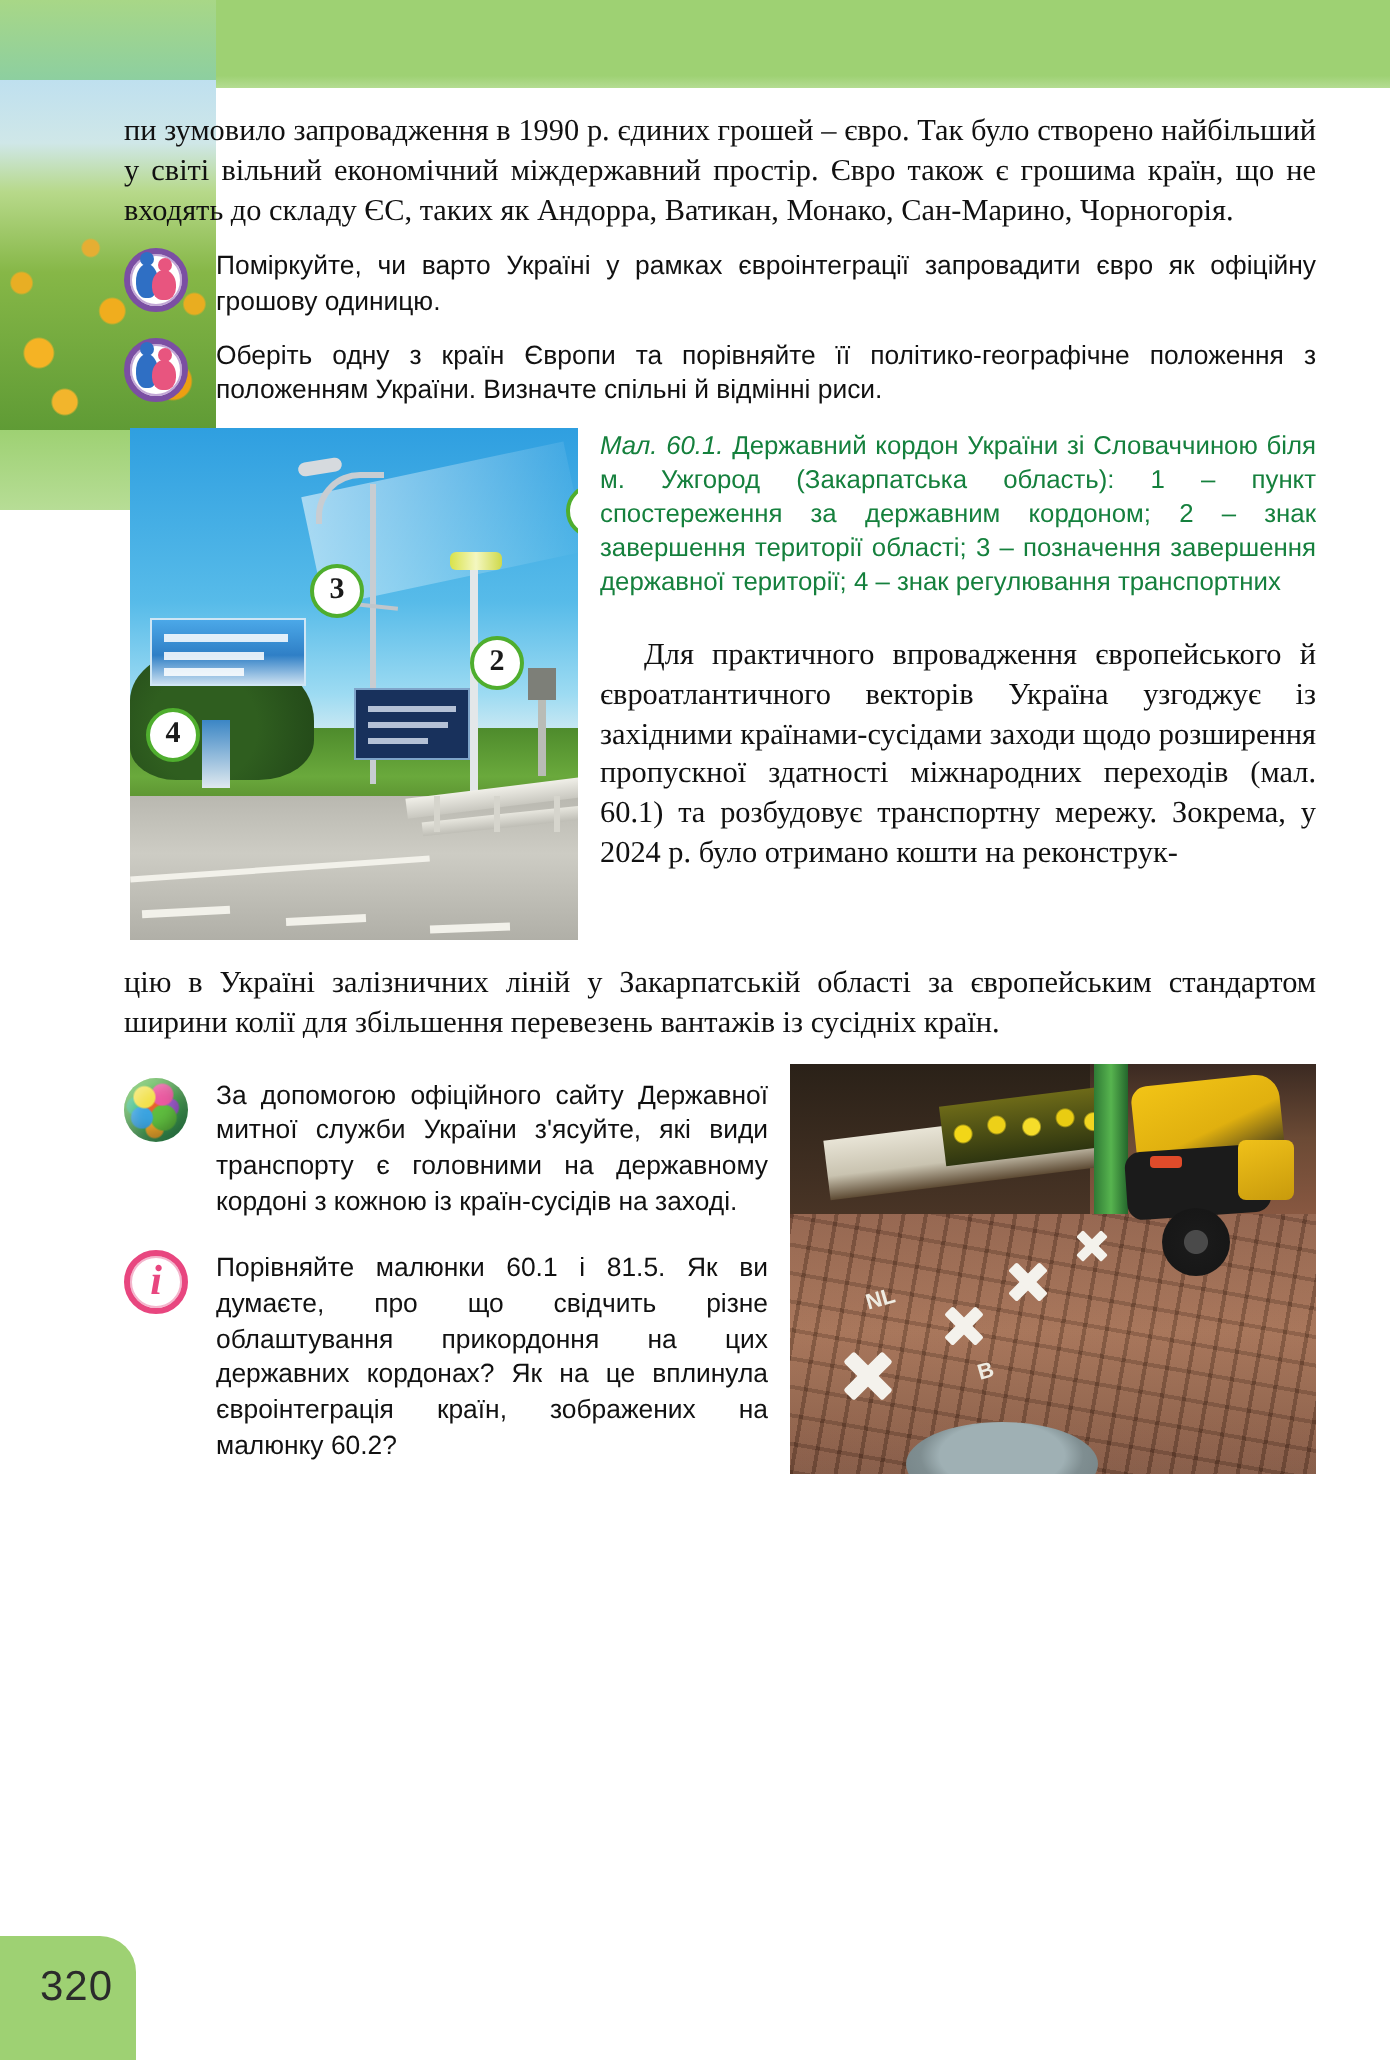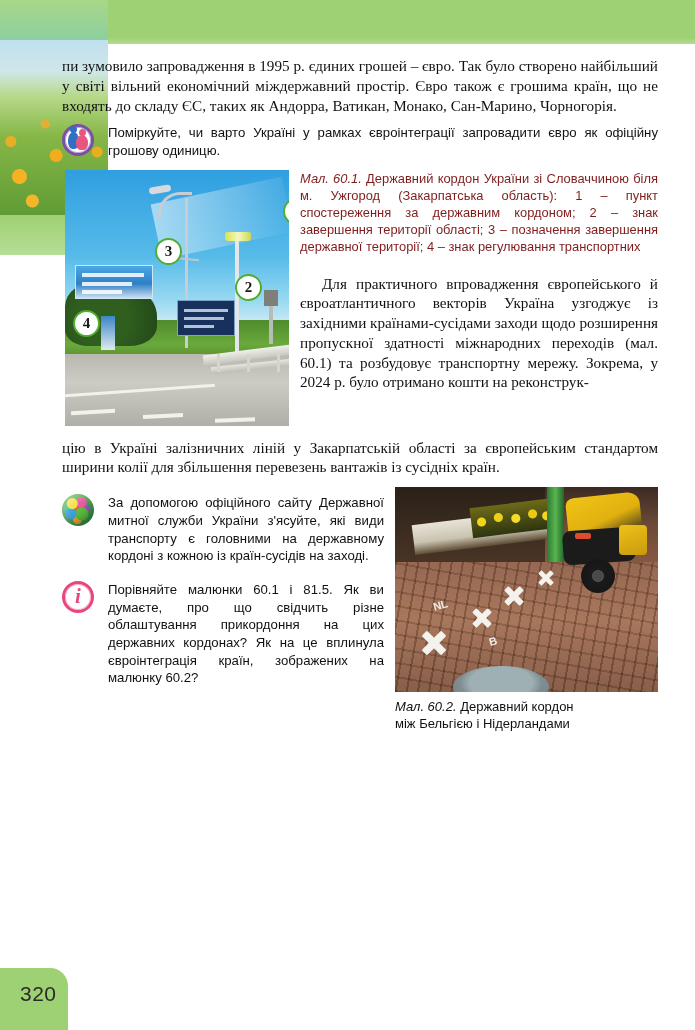--- a/index.html
+++ b/index.html
@@ -256,21 +256,21 @@
     font-size:15px; font-weight:bold; color:#1a1a1a;
     line-height:23px; text-align:center;
   }
 
   .cap1 {
     position:absolute; left:238px; top:0; width:358px;
     margin:0;
     font-family:"Liberation Sans", sans-serif;
     font-size:12.9px; line-height:1.32;
     text-align:justify;
-    color:#7f1d1d;
+    color:#15803d;
   }
   .cap1 .em { font-style:italic; }
   .cap1 .last { display:block; text-align:center; }
 
   .col-right-text {
     position:absolute; left:238px; top:104px; width:358px;
     margin:0;
     font-size:15.2px; line-height:1.30;
     text-align:justify; text-indent:22px;
     color:#111;
@@ -382,31 +382,38 @@
 <div class="left-strip-top"></div>
 <div class="left-photo"></div>
 <div class="left-strip-bottom"></div>
 <div class="top-band"></div>
 
 <div class="page-tab"></div>
 <div class="page-number">320</div>
 
 <div class="content">
 
-  <p class="body noindent">пи зумовило запровадження в 1995 р. єдиних грошей – євро. Так було створено найбільший у світі вільний економічний міждержавний простір. Євро також є грошима країн, що не входять до складу ЄС, таких як Андорра, Ватикан, Монако, Сан-Марино, Чорногорія.</p>
+  <p class="body noindent">пи зумовило запровадження в 1990 р. єдиних грошей – євро. Так було створено найбільший у світі вільний економічний міждержавний простір. Євро також є грошима країн, що не входять до складу ЄС, таких як Андорра, Ватикан, Монако, Сан-Марино, Чорногорія.</p>
 
   <div class="task">
     <span class="icon-people">
       <span class="fig-blue"></span>
         <span class="fig-pink"></span>
     </span>
     <p class="task-text">Поміркуйте, чи варто Україні у рамках євроінтеграції запровадити євро як офіційну грошову одиницю.</p>
   </div>
 
 
+  <div class="task">
+    <span class="icon-people">
+      <span class="fig-blue"></span>
+        <span class="fig-pink"></span>
+    </span>
+    <p class="task-text">Оберіть одну з країн Європи та порівняйте її політико-географічне положення з положенням України. Визначте спільні й відмінні риси.</p>
+  </div>
 
   <div class="fig1-wrap">
 
     <div class="photo1">
       <div class="sky-haze"></div>
       <div class="grass"></div>
       <div class="road"></div>
       <div class="road-line" style="left:0; bottom:34px; width:150px; height:3px; transform:rotate(-4deg);"></div>
       <div class="road-line" style="left:6px; bottom:12px; width:44px; height:4px; transform:rotate(-3deg);"></div>
       <div class="road-line" style="left:78px; bottom:8px; width:40px; height:4px; transform:rotate(-3deg);"></div>
@@ -483,20 +490,16 @@
       <div class="scooter-wheel"></div>
       <div class="manhole"></div>
       <div class="xmark" style="left:140px; top:80px; transform:scale(.8);"></div>
       <div class="xmark" style="left:108px; top:98px;"></div>
       <div class="xmark" style="left:76px; top:120px;"></div>
       <div class="xmark" style="left:28px; top:145px; transform:scale(1.25);"></div>
       <div class="pave-letter" style="left:38px; top:112px;">NL</div>
       <div class="pave-letter" style="left:94px; top:148px;">B</div>
     </div>
 
-    <p class="cap2">
-      <span class="em">Мал. 60.2.</span><span> Державний кордон</span><br>
-      <span>між Бельгією і Нідерландами</span>
-    </p>
   </div>
 
 
 </div>
 
 </body></html>

